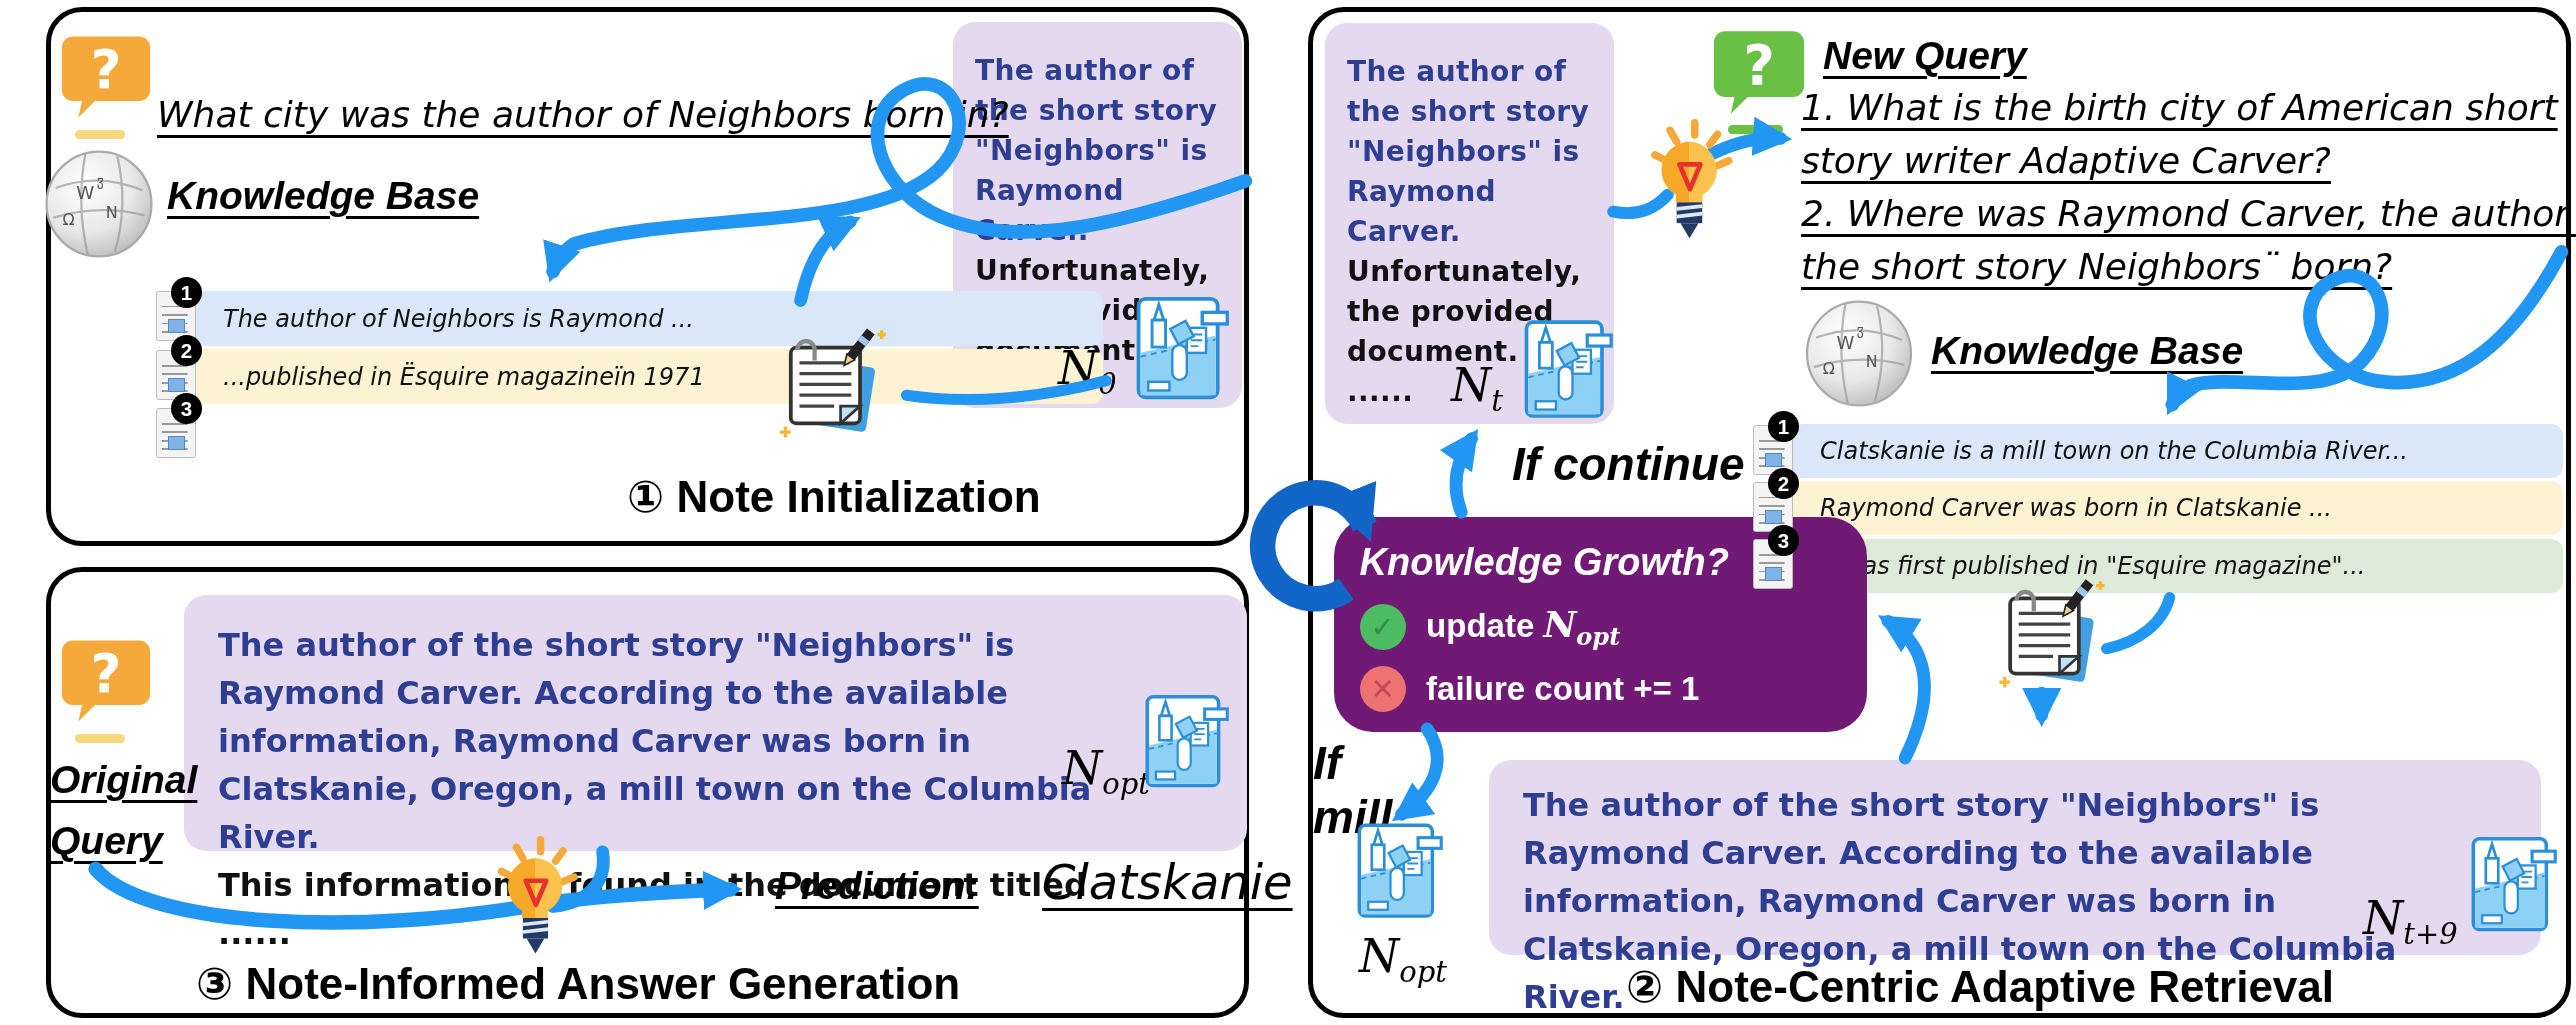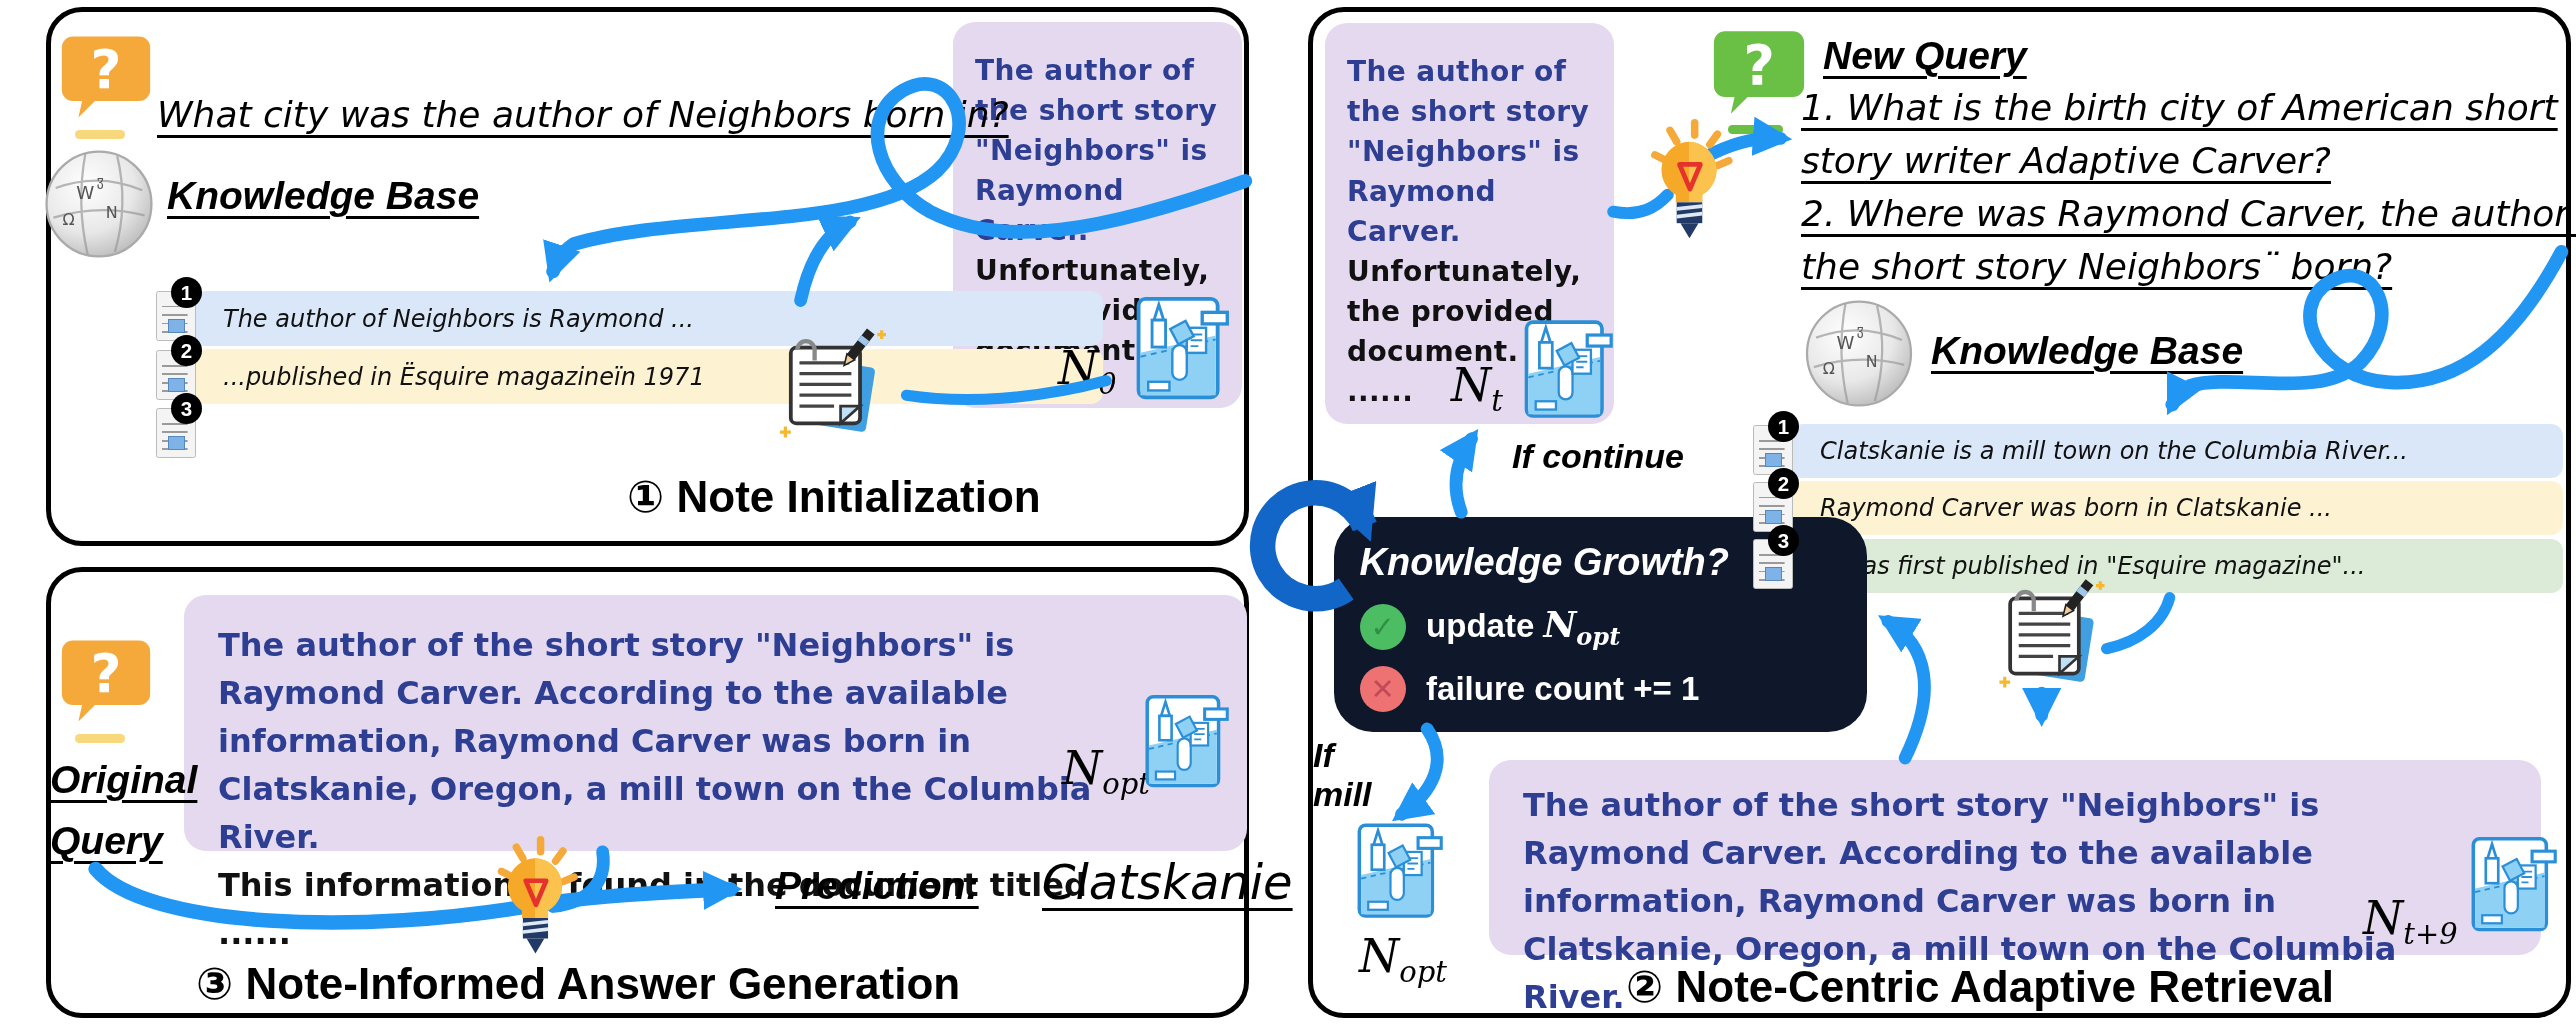--- a/index.html
+++ b/index.html
@@ -20,22 +20,22 @@
   .passage .ptext{font-family:"DejaVu Sans",sans-serif;font-style:italic;font-size:24px;color:#111;padding-left:29px;white-space:nowrap;}
   .docicon{position:absolute;width:44px;height:55px;z-index:4;}
   .docicon .page{position:absolute;left:0;top:3.4px;width:38px;height:48px;background:#f4f4f4;border:1.7px solid #bbb;border-radius:2.6px;
       background-image:repeating-linear-gradient(#f4f4f4 0 6.8px,#9a9a9a 6.8px 8.5px);background-size:25.6px 100%;background-repeat:no-repeat;background-position:5.1px 6.8px;}
   .docicon .img{position:absolute;left:12px;top:31px;width:15.4px;height:12px;background:#7fb3e8;border:0.9px solid #5588bb;}
   .badge{position:absolute;width:31px;height:31px;border-radius:50%;background:#000;color:#fff;font-weight:bold;font-size:20.5px;
          display:flex;align-items:center;justify-content:center;z-index:5;}
   .mathlabel{position:absolute;font-family:"DejaVu Serif",serif;font-style:italic;font-size:46px;color:#000;z-index:4;white-space:nowrap;}
   .mathlabel sub{font-size:29px;}
   .mathinline{font-family:"DejaVu Serif",serif;font-style:italic;}
-  .ifword{position:absolute;font-weight:bold;font-style:italic;font-size:34px;color:#000;z-index:4;white-space:nowrap;}
-  .growth{position:absolute;background:#0f172a;border-radius:39px;z-index:3;box-sizing:border-box;padding:24px 25.6px;}
+  .ifword{position:absolute;font-weight:bold;font-style:italic;font-size:46px;color:#000;z-index:4;white-space:nowrap;}
+  .growth{position:absolute;background:#701a75;border-radius:39px;z-index:3;box-sizing:border-box;padding:24px 25.6px;}
   .growth .gtitle{color:#fff;font-weight:bold;font-style:italic;font-size:38px;margin-bottom:19px;white-space:nowrap;}
   .growth .grow{display:flex;align-items:center;margin-top:15.4px;}
   .growth .gicon{width:46px;height:46px;border-radius:50%;display:flex;align-items:center;justify-content:center;
                  font-size:29px;font-weight:bold;margin-right:20.5px;flex:0 0 auto;}
   .growth .gcheck{background:#4dbd63;color:#2f8f44;}
   .growth .gcross{background:#ef7272;color:#c14a5a;}
   .growth .gtext{color:#fff;font-weight:bold;font-size:33px;white-space:nowrap;}
   .icon{position:absolute;z-index:6;}
   svg.overlay{position:absolute;left:0;top:0;z-index:5;pointer-events:none;}
   .bubblebar{position:absolute;height:8.5px;border-radius:4.3px;z-index:4;}

